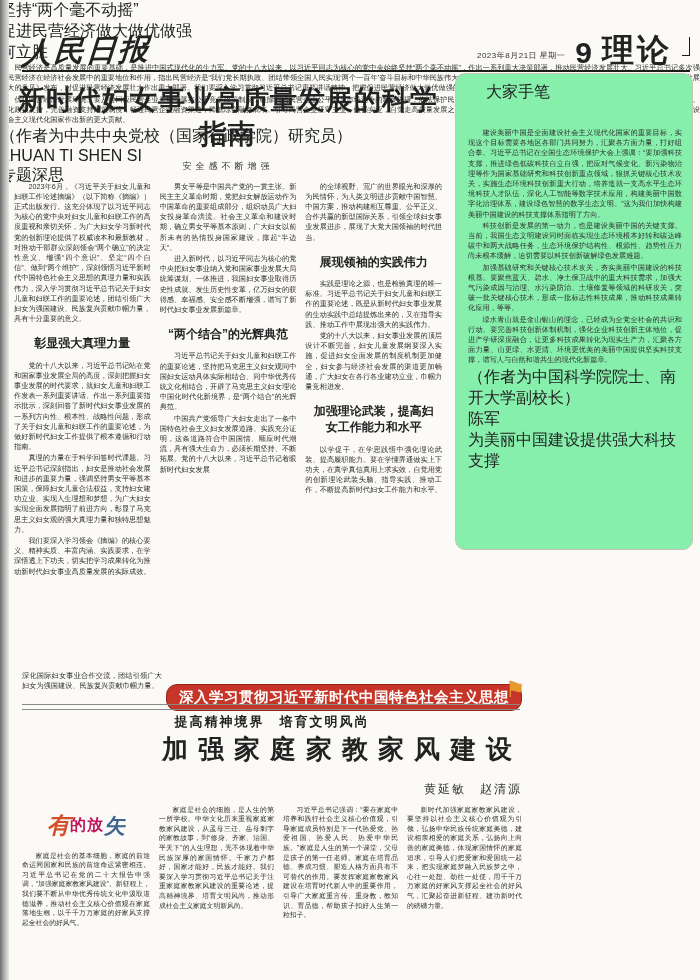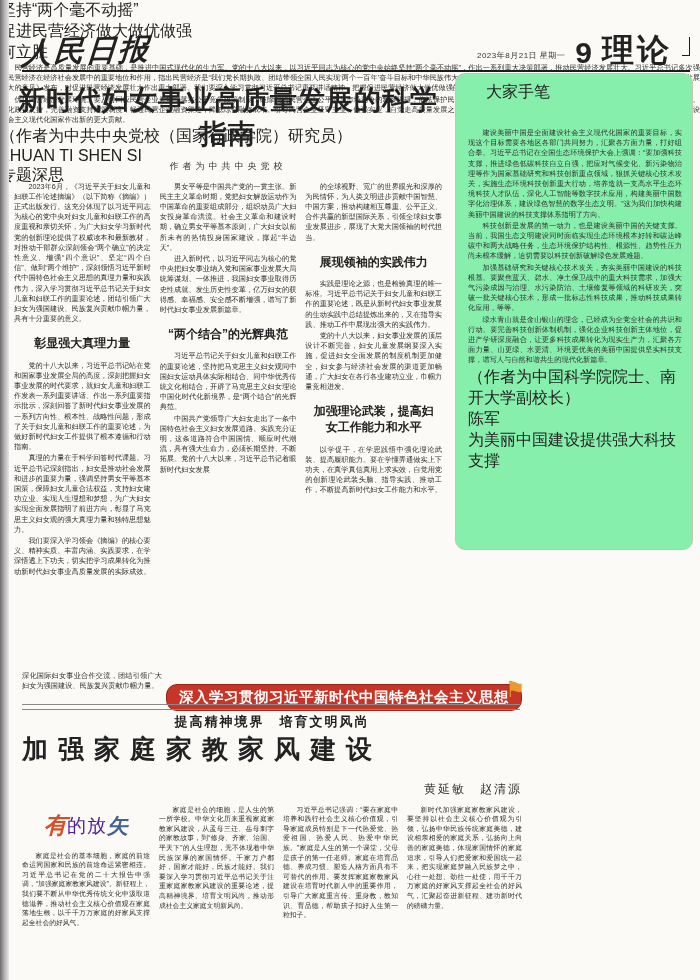--- a/index.html
+++ b/index.html
@@ -35,29 +35,29 @@
   .banner{position:absolute;left:166px;top:674px;width:354px;height:25px;background:#c63527;
     border:1px solid #962417;border-radius:11px;display:flex;align-items:center;justify-content:center;margin-top:10px;}
   .banner-text{color:#fff;font-size:14.5px;font-weight:900;letter-spacing:.5px;white-space:nowrap;}
   .flag-glyph{position:absolute;right:-4px;top:-8px;font-size:22px;color:#e89a2e;text-shadow:0 0 1px #b36a10;}
   .double-rule{position:absolute;left:22px;top:704px;width:498px;height:4px;
     border-top:1px solid #8a8a8a;border-bottom:1px solid #8a8a8a;}
   
   .family{position:absolute;left:22px;top:713px;width:500px;height:264px;overflow:hidden;}
   .fam-kicker{font-size:13px;font-weight:900;text-align:center;letter-spacing:2px;}
   .fam-headline{font-family:"Liberation Serif",serif;font-size:26px;font-weight:bold;
-    text-align:left;letter-spacing:10px;margin-top:5px;line-height:1.1;}
+    text-align:right;letter-spacing:10px;margin-top:5px;line-height:1.1;}
   .fam-byline{font-size:12px;text-align:right;color:#333;letter-spacing:2px;margin-top:16px;}
   .fam-cols{display:flex;gap:9px;margin-top:7px;height:196px;overflow:hidden;}
   .fam-col{flex:1;overflow:hidden;}
   .fam-col .bp{font-size:6.8px;line-height:9.6px;}
   .ydfs-col{flex:none;width:128px;}
   .ydfs-logo{height:34px;display:flex;align-items:center;justify-content:center;margin:4px 0 8px;position:relative;}
   .ydfs-you{font-family:"Liberation Serif",serif;font-size:23px;font-weight:bold;font-style:italic;color:#d4502a;}
-  .ydfs-mid{font-family:"Liberation Serif",serif;font-size:19px;font-weight:normal;color:#4c1d95;letter-spacing:1px;}
+  .ydfs-mid{font-family:"Liberation Serif",serif;font-size:16px;font-weight:bold;color:#be185d;letter-spacing:1px;}
   .ydfs-shi{font-family:"Liberation Serif",serif;font-size:21px;font-weight:bold;font-style:italic;color:#41638e;}
   
   .dajia-box{position:absolute;left:455px;top:73px;width:238px;height:477px;background:#86efac;
     border:1px solid #c9c3b6;border-radius:10px;box-sizing:border-box;padding:8px 10px 8px 12px;}
   .dj-logo{position:relative;width:130px;height:46px;margin-left:18px;}
   .dj-swoosh{position:absolute;left:0;top:8px;width:118px;height:26px;border-radius:50% 60% 50% 60%;
     background:linear-gradient(100deg,#f3c globalcode;}
   .dj-swoosh{background:linear-gradient(100deg,#f5cfa0,#eda45c 60%,rgba(243,200,150,0));transform:rotate(-4deg);}
   .dj-text{position:absolute;left:6px;top:6px;font-family:"Liberation Serif",serif;font-size:21px;
     font-weight:bold;font-style:italic;color:#c8481c;letter-spacing:2px;transform:rotate(-3deg);white-space:nowrap;}
@@ -98,21 +98,21 @@
   <div class="mast-right">
     <span class="date-line">2023年8月21日  星期一</span>
     <span class="page-num">9</span>
     <span class="section-name">理论</span>
     <span class="corner-mark"></span>
   </div>
 </div>
 
 <div class="main-article">
   <h1 class="main-headline">新时代妇女事业高质量发展的科学指南</h1>
-  <div class="main-byline">作者为中共中央党校</div>
+  <div class="main-byline">安全感不断增强</div>
   <div class="cols">
     <div class="col">
         <p class="bp">2023年6月，《习近平关于妇女儿童和妇联工作论述摘编》（以下简称《摘编》）正式出版发行。这充分体现了以习近平同志为核心的党中央对妇女儿童和妇联工作的高度重视和亲切关怀，为广大妇女学习新时代党的创新理论提供了权威读本和最新教材，对推动干部群众深刻领会“两个确立”的决定性意义、增强“四个意识”、坚定“四个自信”、做到“两个维护”，深刻领悟习近平新时代中国特色社会主义思想的真理力量和实践伟力，深入学习贯彻习近平总书记关于妇女儿童和妇联工作的重要论述，团结引领广大妇女为强国建设、民族复兴贡献巾帼力量，具有十分重要的意义。</p>
         <div class="subhead">彰显强大真理力量</div>
         <p class="bp">党的十八大以来，习近平总书记站在党和国家事业发展全局的高度，深刻把握妇女事业发展的时代要求，就妇女儿童和妇联工作发表一系列重要讲话、作出一系列重要指示批示，深刻回答了新时代妇女事业发展的一系列方向性、根本性、战略性问题，形成了关于妇女儿童和妇联工作的重要论述，为做好新时代妇女工作提供了根本遵循和行动指南。</p>
         <p class="bp">真理的力量在于科学回答时代课题。习近平总书记深刻指出，妇女是推动社会发展和进步的重要力量，强调坚持男女平等基本国策，保障妇女儿童合法权益，支持妇女建功立业、实现人生理想和梦想，为广大妇女实现全面发展指明了前进方向，彰显了马克思主义妇女观的强大真理力量和独特思想魅力。</p>
         <p class="bp">我们要深入学习领会《摘编》的核心要义、精神实质、丰富内涵、实践要求，在学深悟透上下功夫，切实把学习成果转化为推动新时代妇女事业高质量发展的实际成效。</p>
       </div>
     <div class="col">
         <p class="bp">男女平等是中国共产党的一贯主张。新民主主义革命时期，党把妇女解放运动作为中国革命的重要组成部分，组织动员广大妇女投身革命洪流。社会主义革命和建设时期，确立男女平等基本原则，广大妇女以前所未有的热情投身国家建设，撑起“半边天”。</p>

